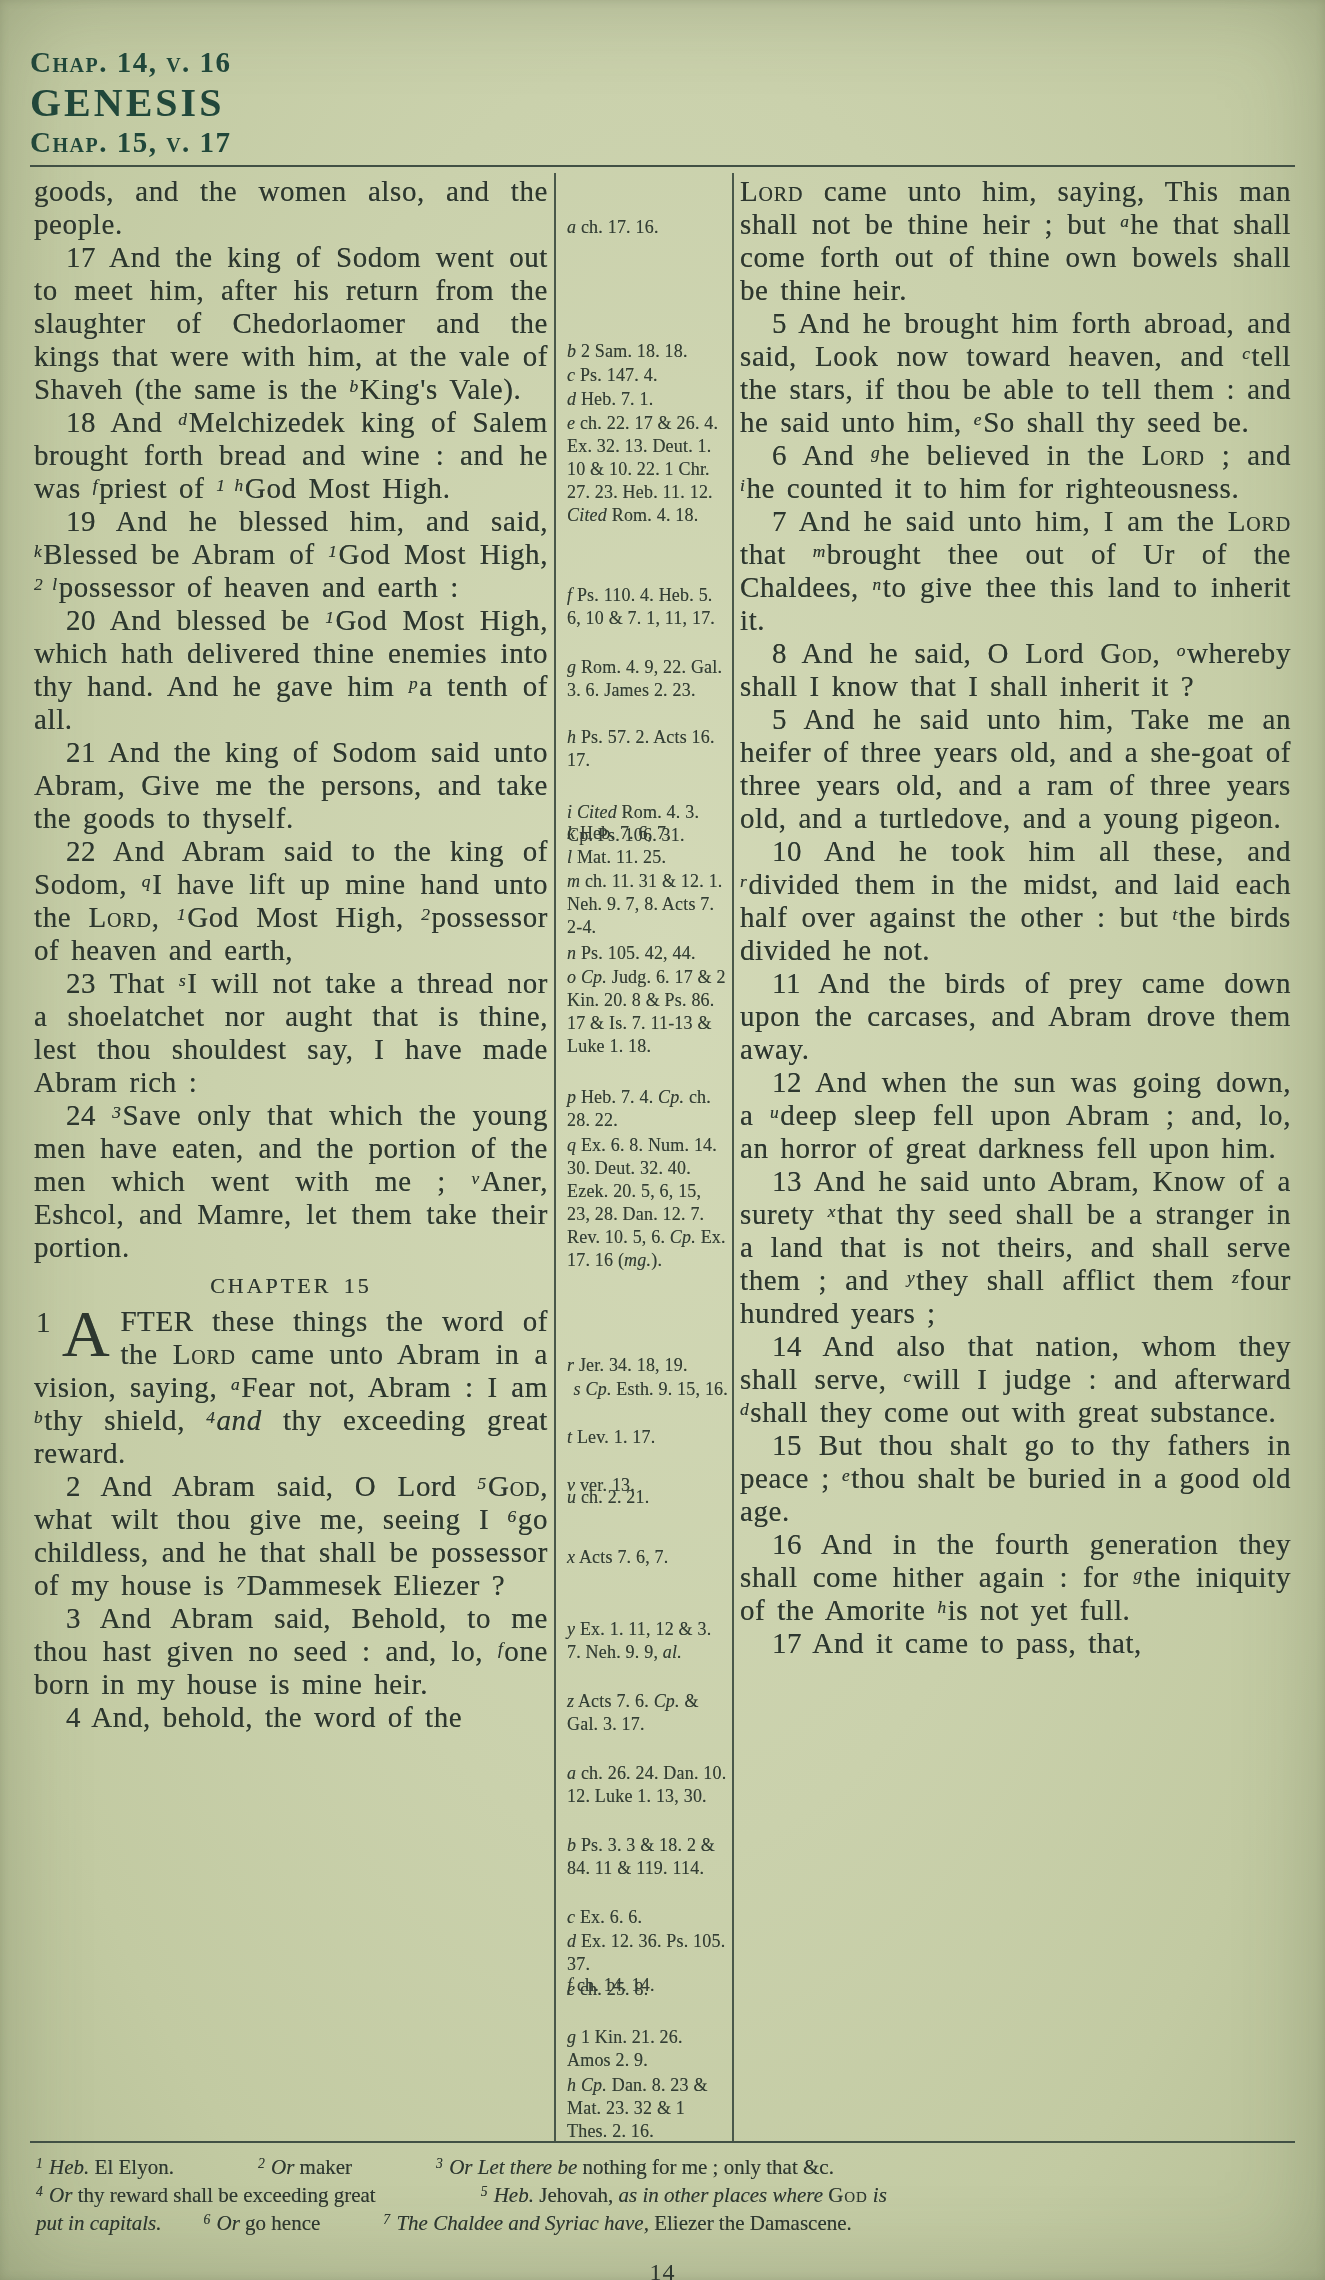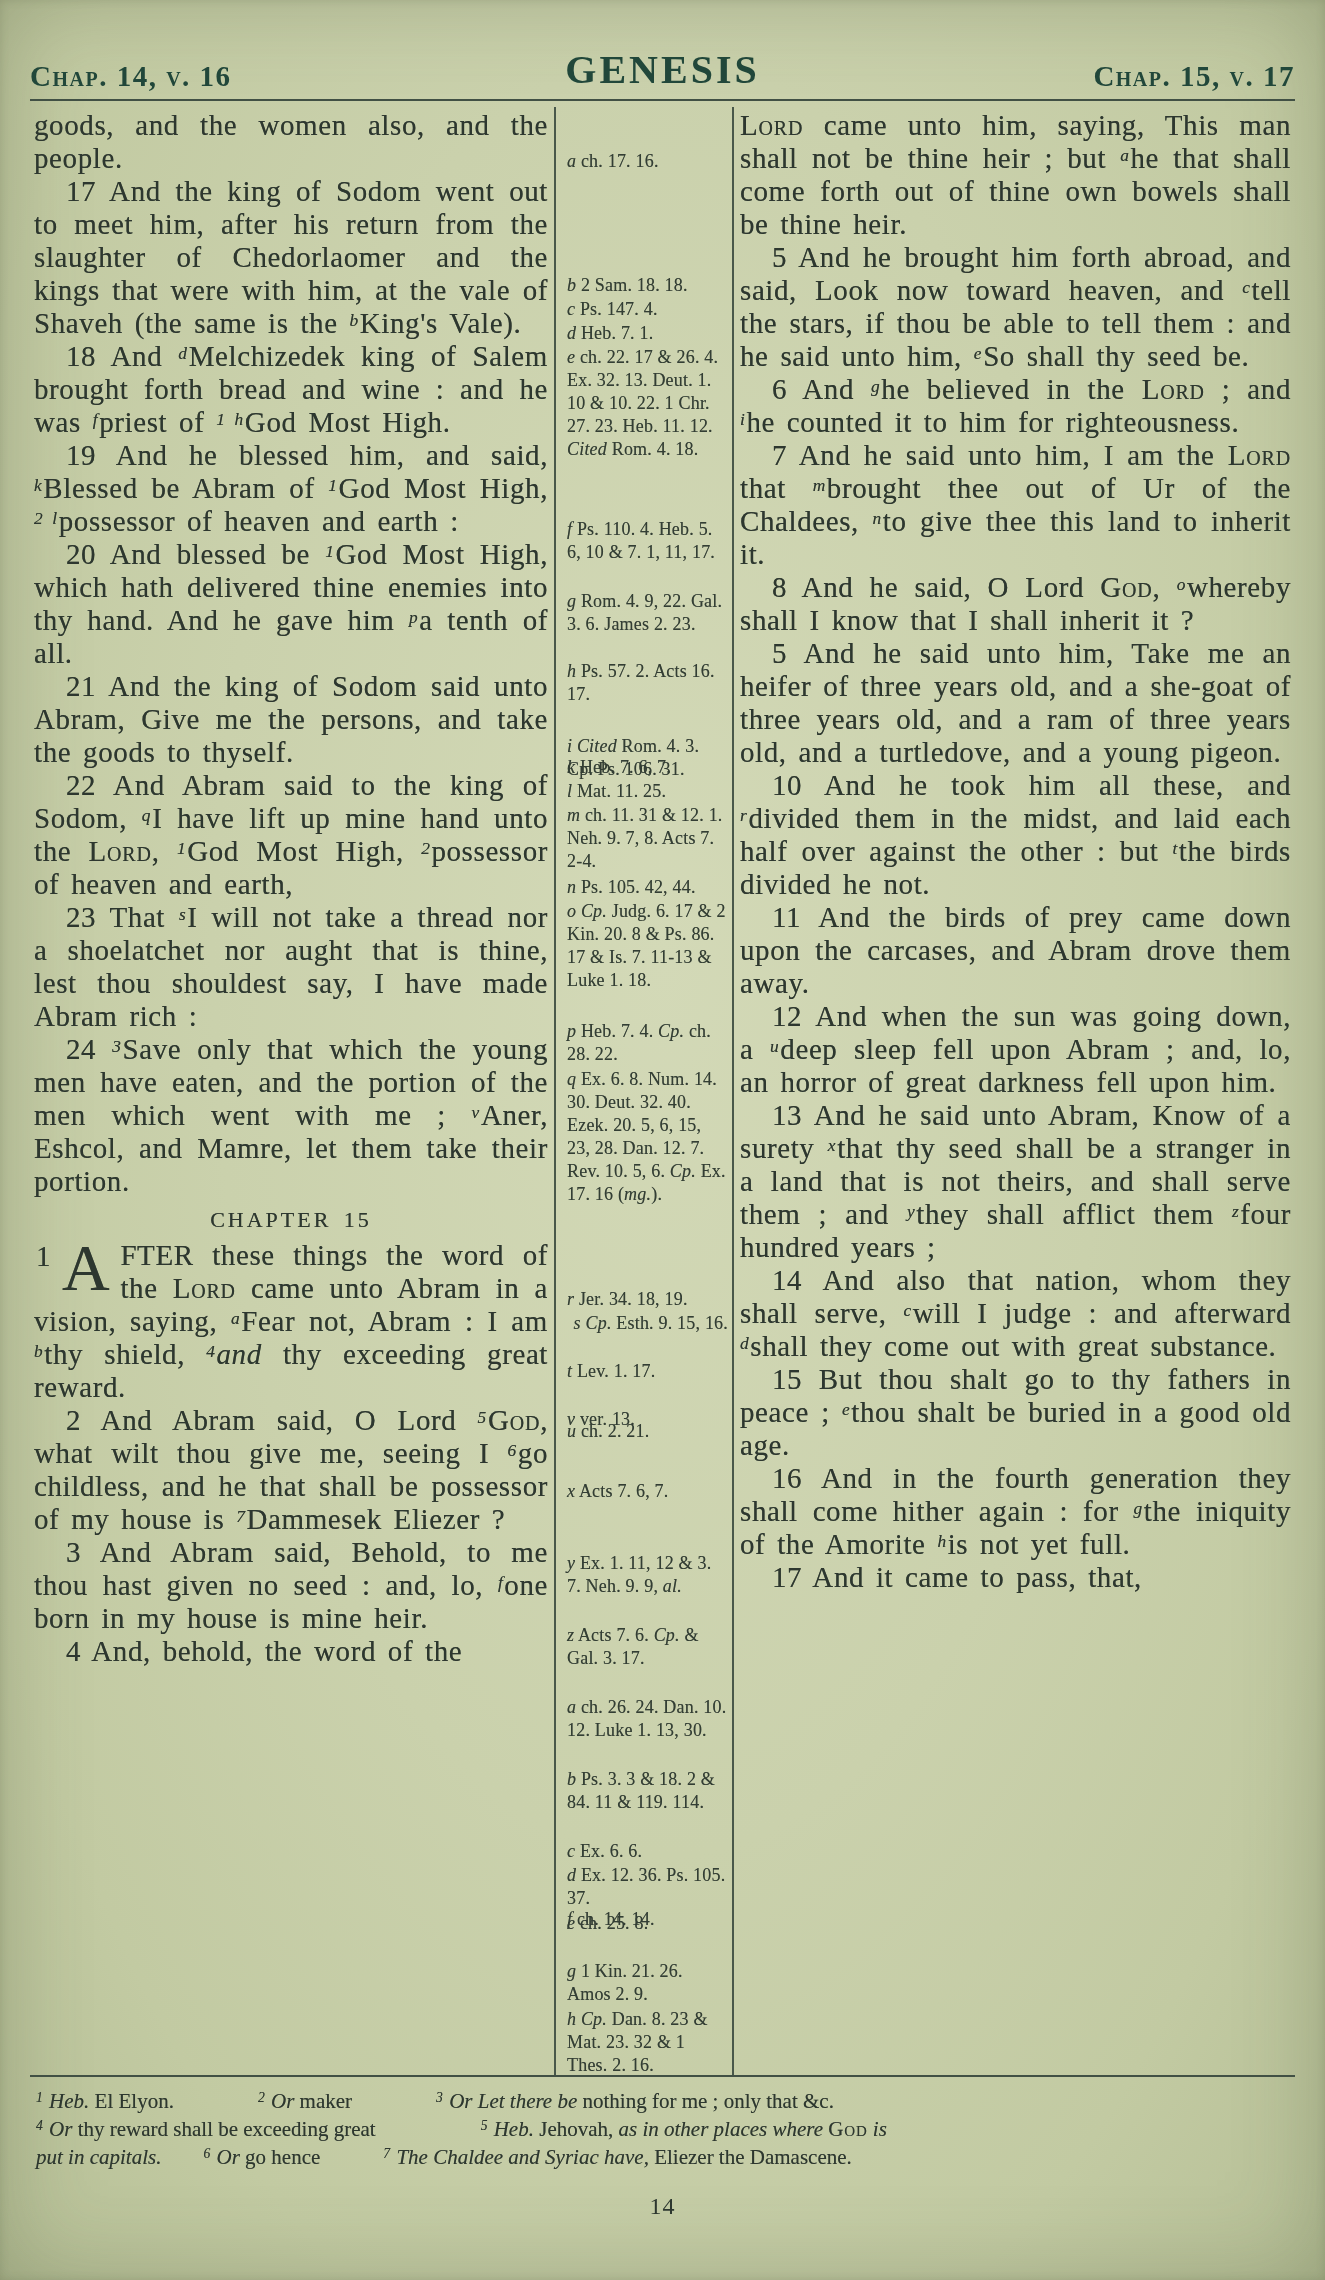--- a/index.html
+++ b/index.html
@@ -11,21 +11,21 @@
     box-sizing:border-box;
     padding:46px 30px 0 30px;
     background:
       radial-gradient(ellipse at 50% 42%, #d3d9b7 0%, #cad1ac 48%, #c2caa2 78%, #b6bf96 100%);
     box-shadow: inset 0 0 90px rgba(70,80,50,.28), inset 0 0 10px rgba(70,80,50,.18);
     font-family:"Liberation Serif","DejaVu Serif",serif;
     color:#2d372f;
     overflow:hidden;
   }
   
-  .pagehead{display:flex;justify-content:space-between;align-items:flex-end;color:#21473a;}
+  .pagehead{display:flex;justify-content:space-between;align-items:flex-start;color:#21473a;flex-direction:column;}
   .head-side{font-size:29px;font-weight:700;font-variant:small-caps;letter-spacing:1.5px;white-space:nowrap;}
   .head-center{font-size:40px;font-weight:700;letter-spacing:3px;white-space:nowrap;}
   .headrule{height:2px;background:#415044;margin-top:6px;}
   
   .content{display:flex;margin-top:6px;height:1968px;overflow:hidden;}
   .col{box-sizing:border-box;}
   .col-left{width:522px;}
   .col-right{flex:1;}
   .vrule{width:2px;background:#49584a;margin:0 2px;}
   .col-left, .col-right{

